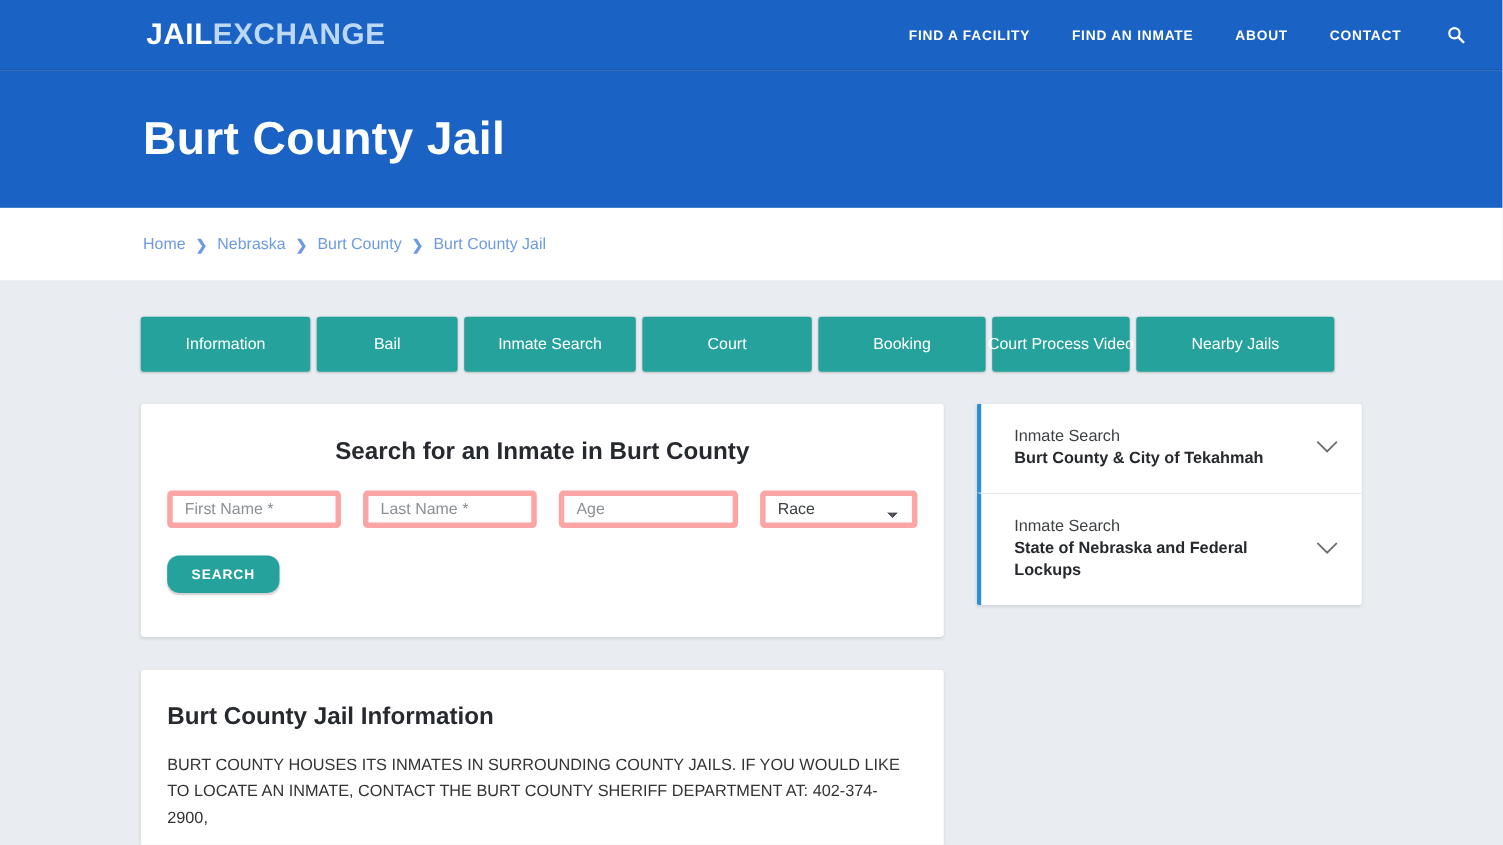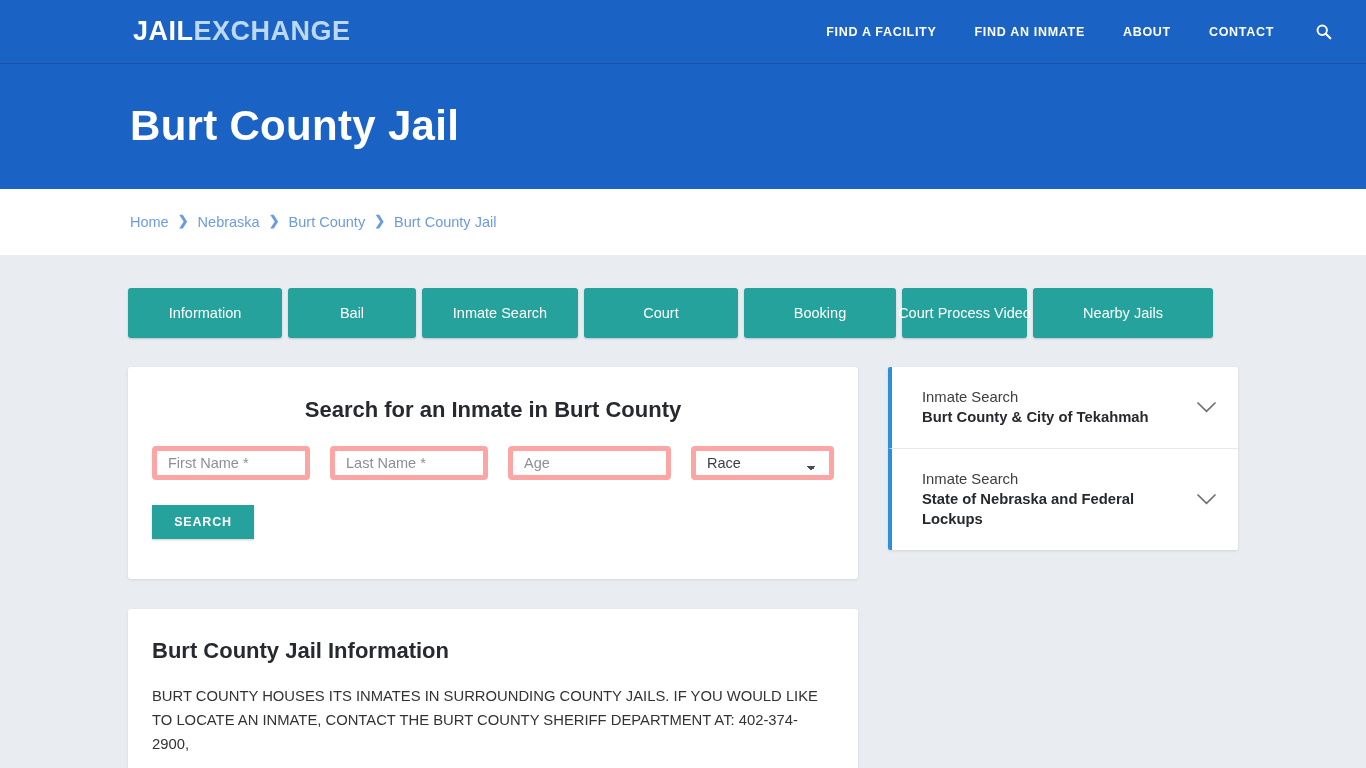--- a/index.html
+++ b/index.html
@@ -75,21 +75,21 @@
   }
 
   
   .crumbband {
     height: 66px;
     background: #ffffff;
     padding: 0 0 0 130px;
     display: flex;
     align-items: center;
   }
-  .crumbs { display: flex; font-size: 14.5px; }
+  .crumbs { display: flex; align-items: center; font-size: 14.5px; }
   .crumb {
     color: #6c9be2;
     text-decoration: none;
     cursor: pointer;
     white-space: nowrap;
   }
   .crumb-sep {
     color: #6c9be2;
     font-size: 13px;
     font-weight: bold;
@@ -181,21 +181,21 @@
     background-position: calc(100% - 18px) 15px, calc(100% - 13px) 15px;
     background-size: 5px 5px, 5px 5px;
     background-repeat: no-repeat;
     cursor: pointer;
   }
   .search-btn {
     margin-top: 25px;
     background: #25a29b;
     color: #ffffff;
     border: none;
-    border-radius: 0;
+    border-radius: 11px;
     font-size: 12.5px;
     font-weight: bold;
     letter-spacing: 0.8px;
     width: 102px;
     height: 34px;
     cursor: pointer;
     box-shadow: 0 1px 2px rgba(0,0,0,0.2);
     font-family: "Liberation Sans", sans-serif;
   }
 

